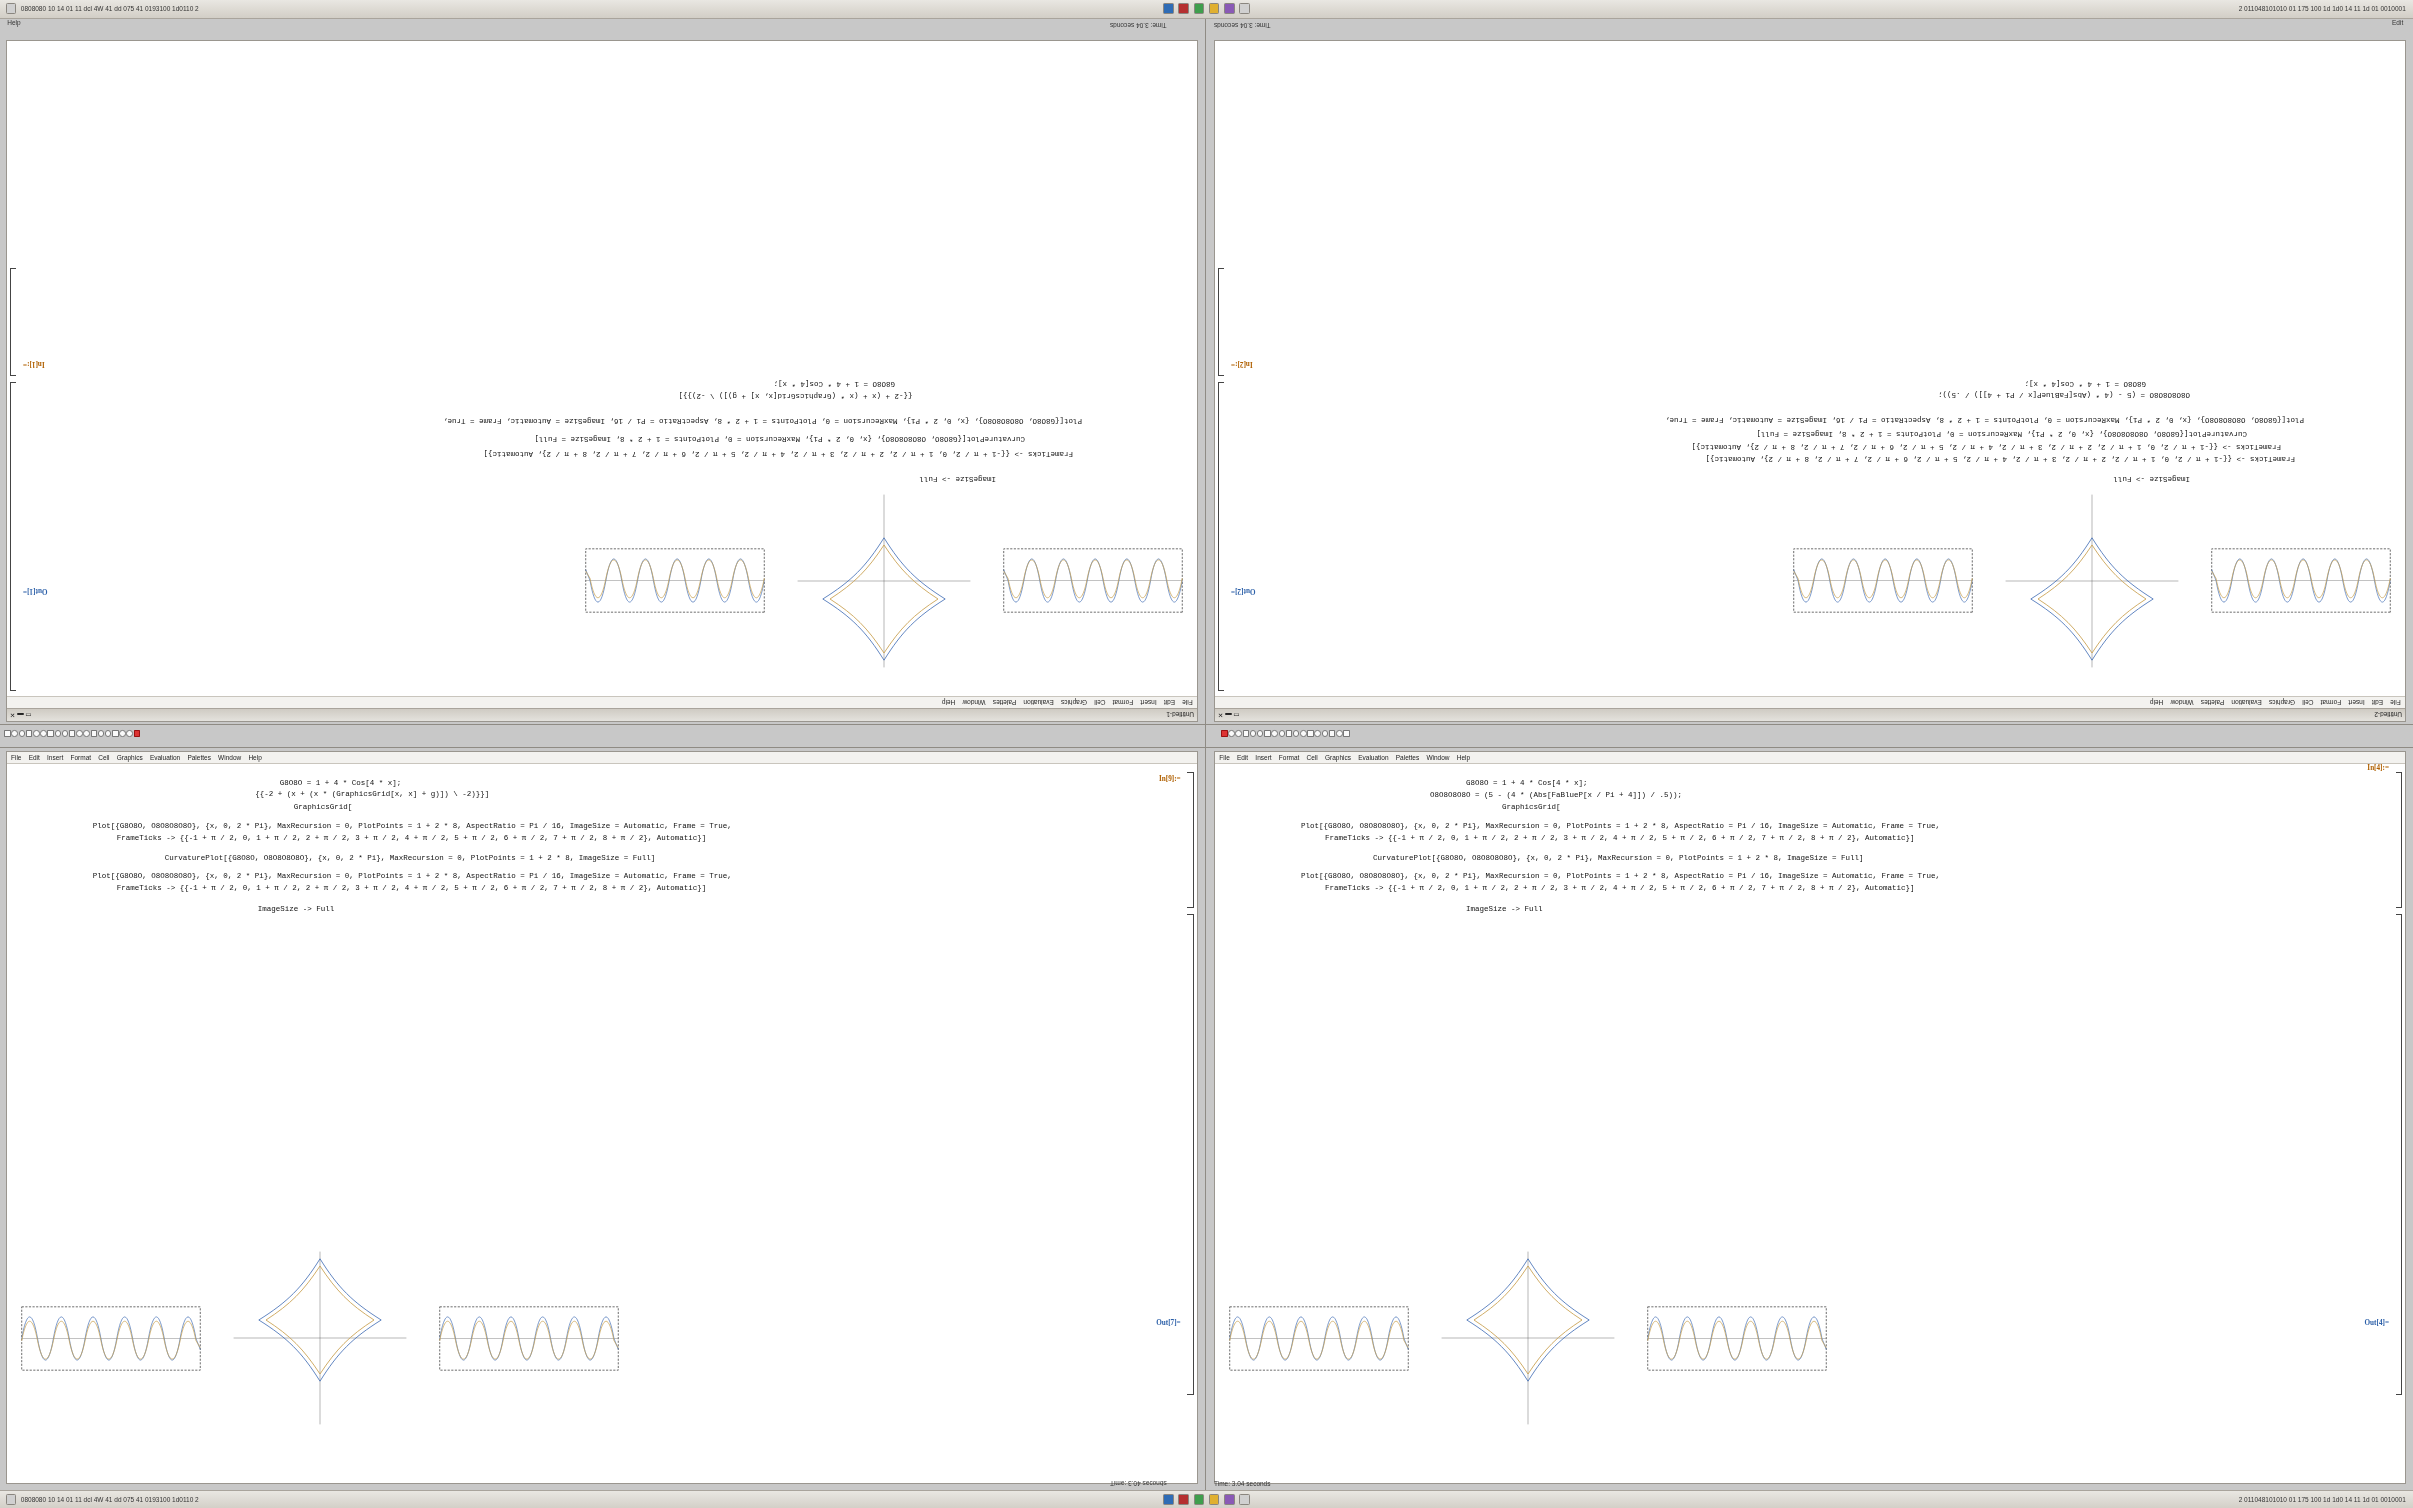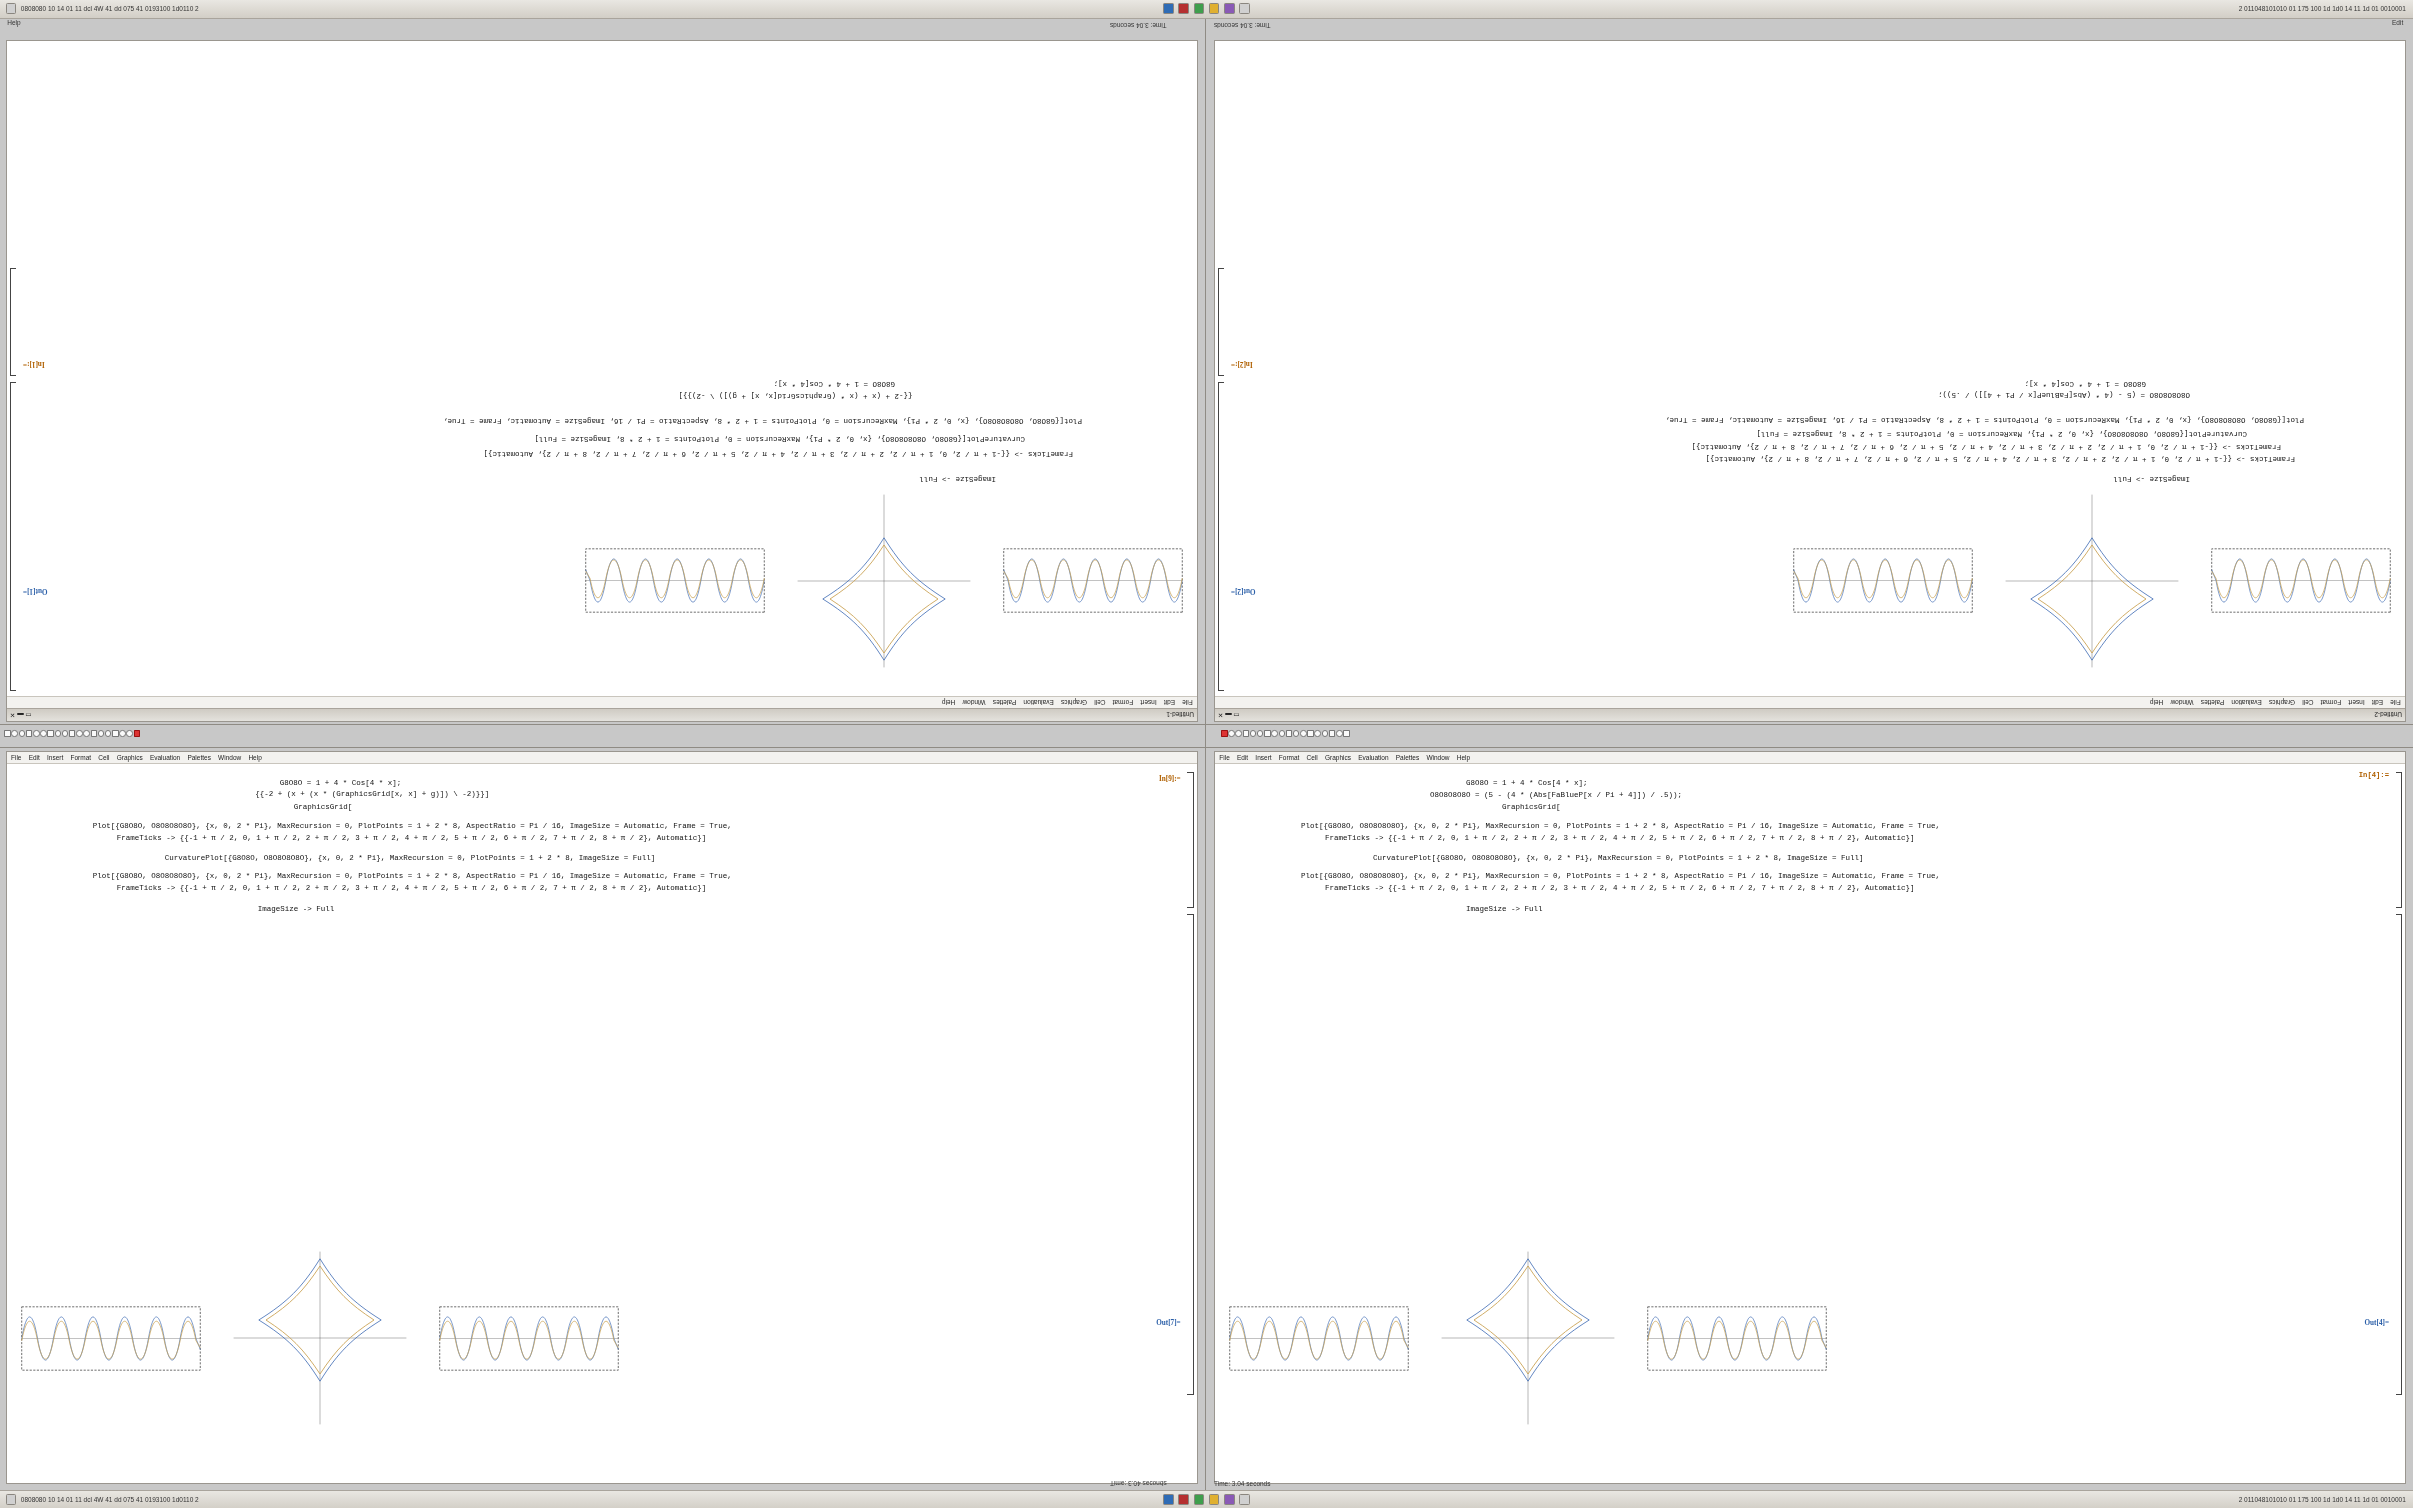--- a/index.html
+++ b/index.html
@@ -351,21 +351,21 @@
         <span>Graphics</span>
         <span>Evaluation</span>
         <span>Palettes</span>
         <span>Window</span>
         <span>Help</span>
       </div>
 
       <div class="cellbracket" style="top:20px; height:136px;"></div>
       <div class="cellbracket" style="top:162px; height:481px;"></div>
 
-      <div class="inlabel" style="top:19px; right:16px;font-family:Liberation Mono, monospace;">In[4]:=</div>
+      <div class="inlabel" style="top:12px; right:16px;">In[4]:=</div>
       <div class="outlabel" style="top:567px; right:16px;">Out[4]=</div>
 
       <div class="code" style="top:26px; left:251px;">G8O8O = 1 + 4 * Cos[4 * x];</div>
       <div class="code" style="top:38px; left:215px;">O8O8O8O8O = (5 - (4 * (Abs[FaBlueP[x / Pi + 4]]) / .5));</div>
       <div class="code" style="top:50px; left:287px;">GraphicsGrid[</div>
       <div class="code" style="top:69px; left:86px;">Plot[{G8O8O, O8O8O8O8O}, {x, 0, 2 * Pi}, MaxRecursion = 0, PlotPoints = 1 + 2 * 8, AspectRatio = Pi / 16, ImageSize = Automatic, Frame = True,</div>
       <div class="code" style="top:81px; left:101px;">  FrameTicks -&gt; {{-1 + π / 2, 0, 1 + π / 2, 2 + π / 2, 3 + π / 2, 4 + π / 2, 5 + π / 2, 6 + π / 2, 7 + π / 2, 8 + π / 2}, Automatic}]</div>
       <div class="code" style="top:101px; left:158px;">CurvaturePlot[{G8O8O, O8O8O8O8O}, {x, 0, 2 * Pi}, MaxRecursion = 0, PlotPoints = 1 + 2 * 8, ImageSize = Full]</div>
       <div class="code" style="top:119px; left:86px;">Plot[{G8O8O, O8O8O8O8O}, {x, 0, 2 * Pi}, MaxRecursion = 0, PlotPoints = 1 + 2 * 8, AspectRatio = Pi / 16, ImageSize = Automatic, Frame = True,</div>
       <div class="code" style="top:131px; left:101px;">  FrameTicks -&gt; {{-1 + π / 2, 0, 1 + π / 2, 2 + π / 2, 3 + π / 2, 4 + π / 2, 5 + π / 2, 6 + π / 2, 7 + π / 2, 8 + π / 2}, Automatic}]</div>

